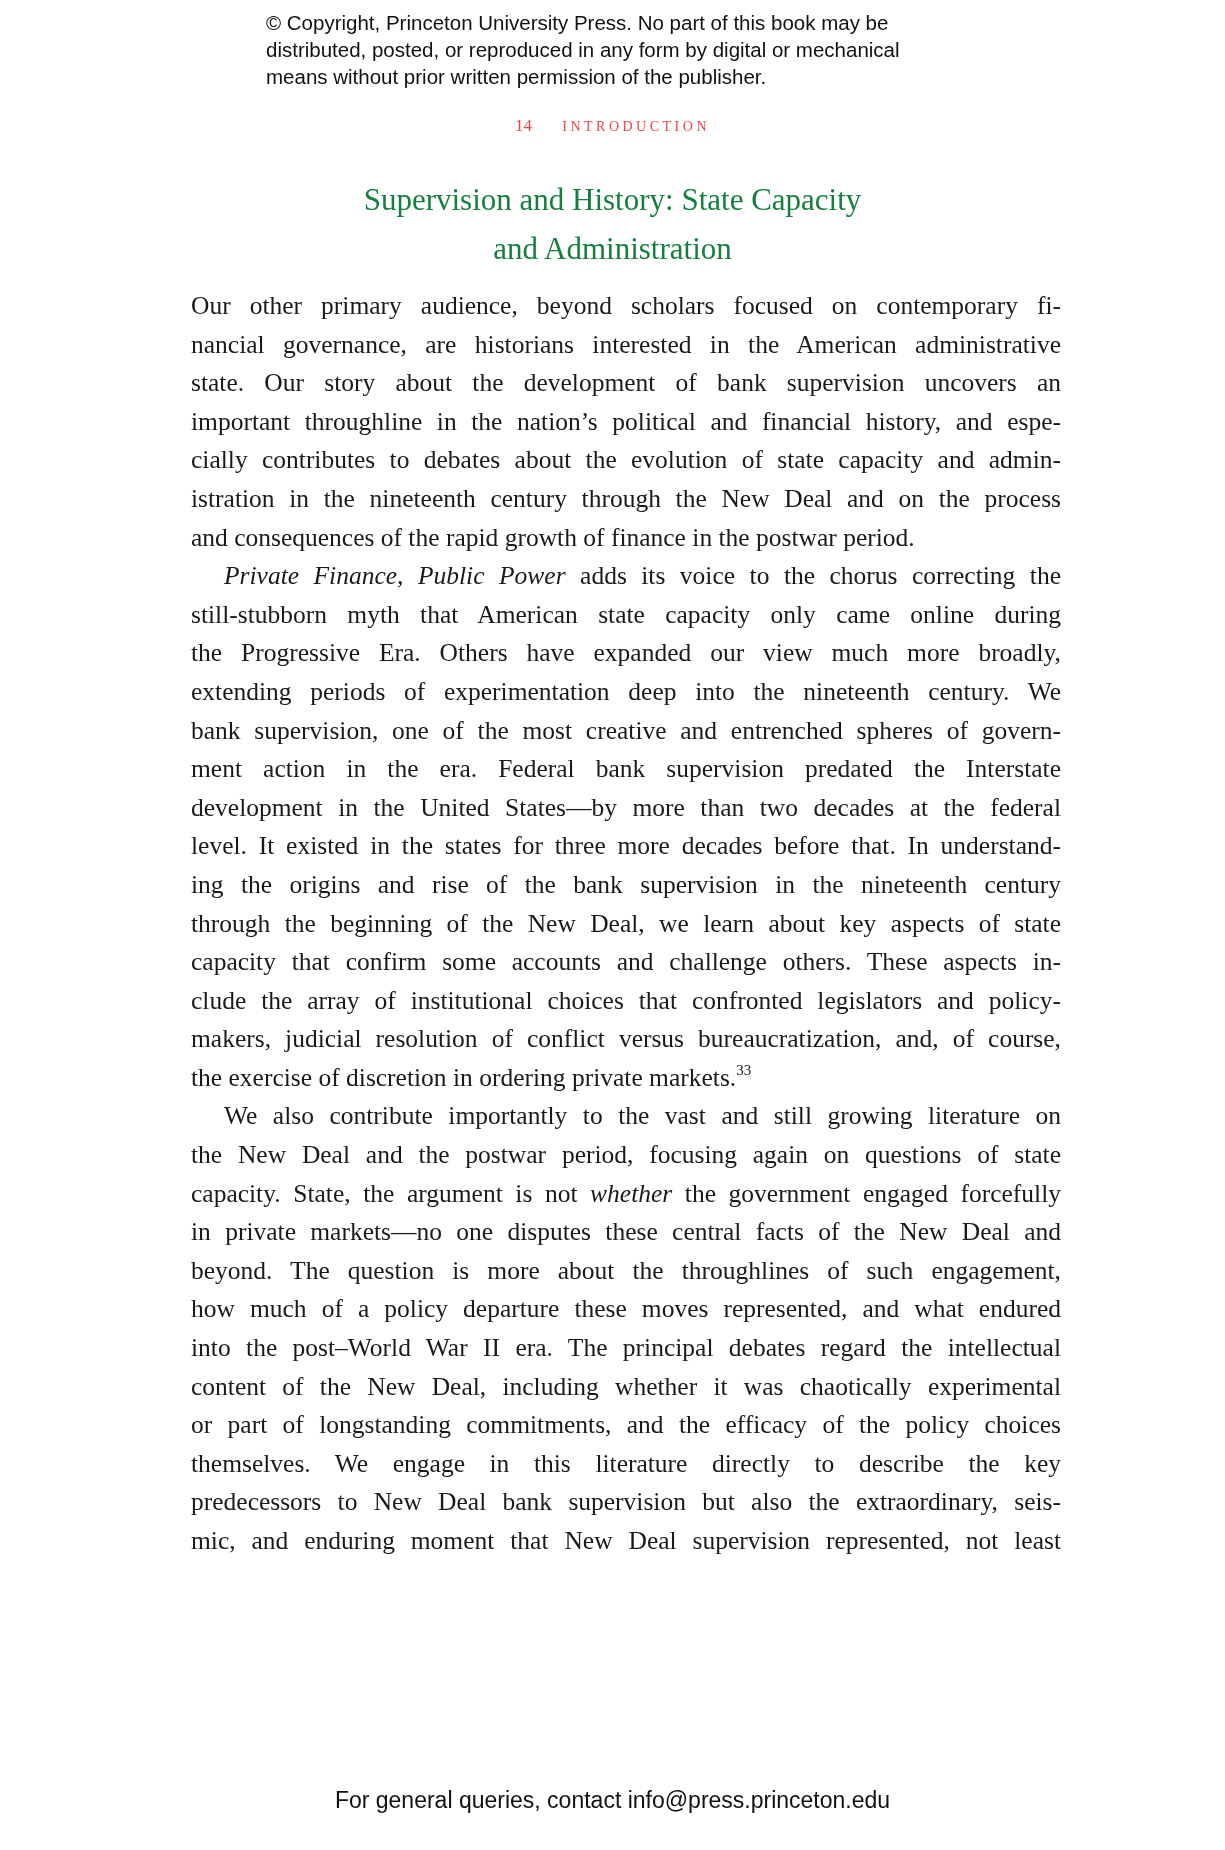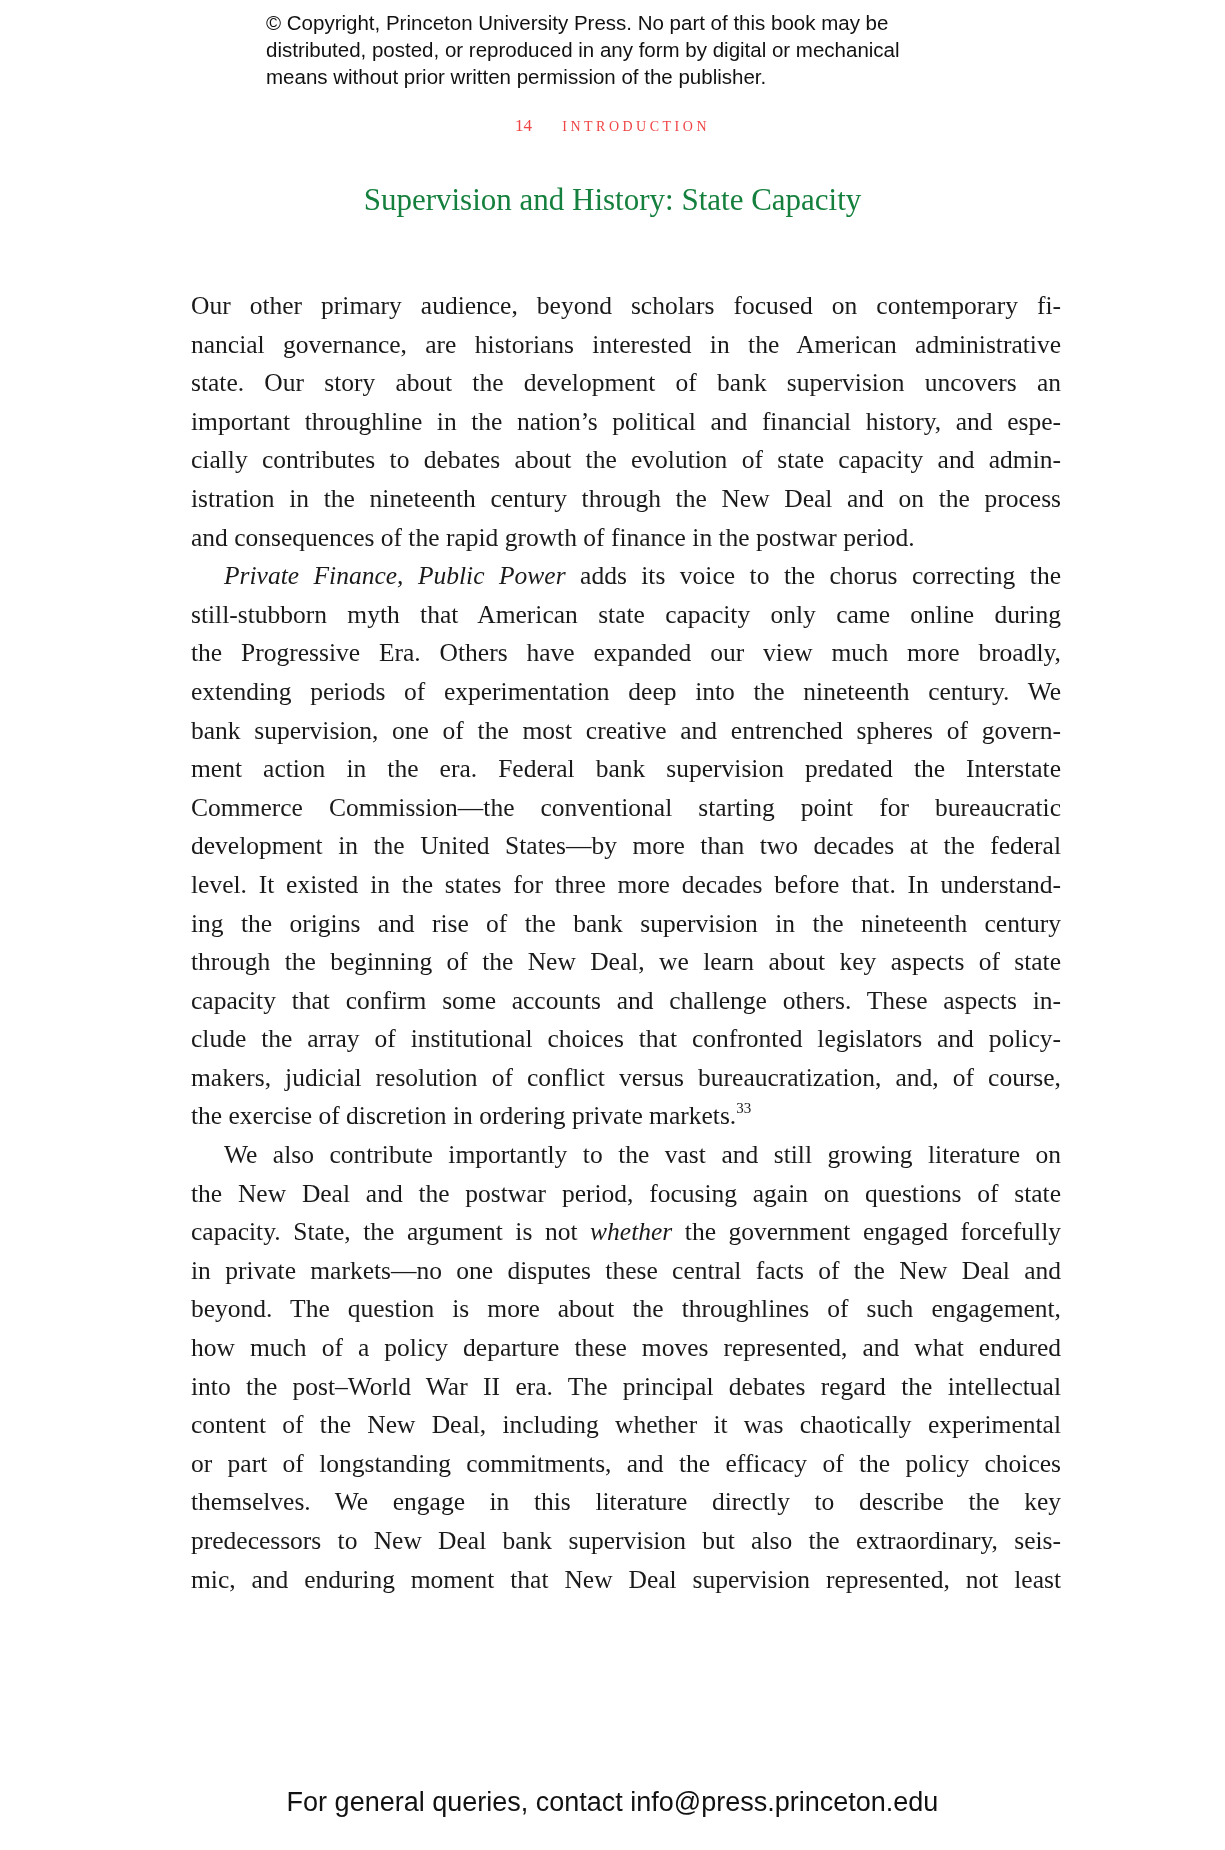--- a/index.html
+++ b/index.html
@@ -22,39 +22,40 @@
   .body {
     position: absolute; left: 191px; top: 287px; width: 870px;
     font-family: "Liberation Serif", serif; font-size: 25.5px; line-height: 38.6px; color: #1a1a1a;
   }
   .line { display: block; white-space: nowrap; text-align: justify; text-align-last: justify; height: 38.6px; }
   .line.last { text-align-last: left; }
   .indent { padding-left: 33px; }
   .sup { font-size: 15px; vertical-align: 11px; line-height: 0; }
   .footer {
     position: absolute; top: 1787px; left: 0; width: 1225px; text-align: center;
-    font-family: "Liberation Sans", sans-serif; font-size: 27px; color: #111;
+    font-family: "Liberation Sans", sans-serif; font-size: 23px; color: #111;
   }
 </style>
 </head>
 <body>
 
 <div class="notice">
   <div>© Copyright, Princeton University Press. No part of this book may be</div>
   <div>distributed, posted, or reproduced in any form by digital or mechanical</div>
   <div>means without prior written permission of the publisher.</div>
 </div>
 
 <div class="running-head">
   <span class="pg">14</span>
   <span class="sec">Introduction</span>
 </div>
 
 <div class="title">
   <div>Supervision and History: State Capacity</div>
+  <div>and Administration</div>
 </div>
 
 <div class="body">
 
   <div>
     <span class="line">Our other primary audience, beyond scholars focused on contemporary fi-</span>
     <span class="line">nancial governance, are historians interested in the American administrative</span>
     <span class="line">state. Our story about the development of bank supervision uncovers an</span>
     <span class="line">important throughline in the nation’s political and financial history, and espe-</span>
     <span class="line">cially contributes to debates about the evolution of state capacity and admin-</span>
@@ -62,21 +63,20 @@
     <span class="line last">and consequences of the rapid growth of finance in the postwar period.</span>
   </div>
 
   <div>
     <span class="line indent"><i>Private Finance, Public Power</i><span> adds its voice to the chorus correcting the</span></span>
     <span class="line">still-stubborn myth that American state capacity only came online during</span>
     <span class="line">the Progressive Era. Others have expanded our view much more broadly,</span>
     <span class="line">extending periods of experimentation deep into the nineteenth century. We</span>
     <span class="line">bank supervision, one of the most creative and entrenched spheres of govern-</span>
     <span class="line">ment action in the era. Federal bank supervision predated the Interstate</span>
-    <span class="line">Commerce Commission—the conventional starting point for bureaucratic</span>
     <span class="line">development in the United States—by more than two decades at the federal</span>
     <span class="line">level. It existed in the states for three more decades before that. In understand-</span>
     <span class="line">ing the origins and rise of the bank supervision in the nineteenth century</span>
     <span class="line">through the beginning of the New Deal, we learn about key aspects of state</span>
     <span class="line">capacity that confirm some accounts and challenge others. These aspects in-</span>
     <span class="line">clude the array of institutional choices that confronted legislators and policy-</span>
     <span class="line">makers, judicial resolution of conflict versus bureaucratization, and, of course,</span>
     <span class="line last"><span>the exercise of discretion in ordering private markets.</span><sup class="sup">33</sup></span>
   </div>
 

